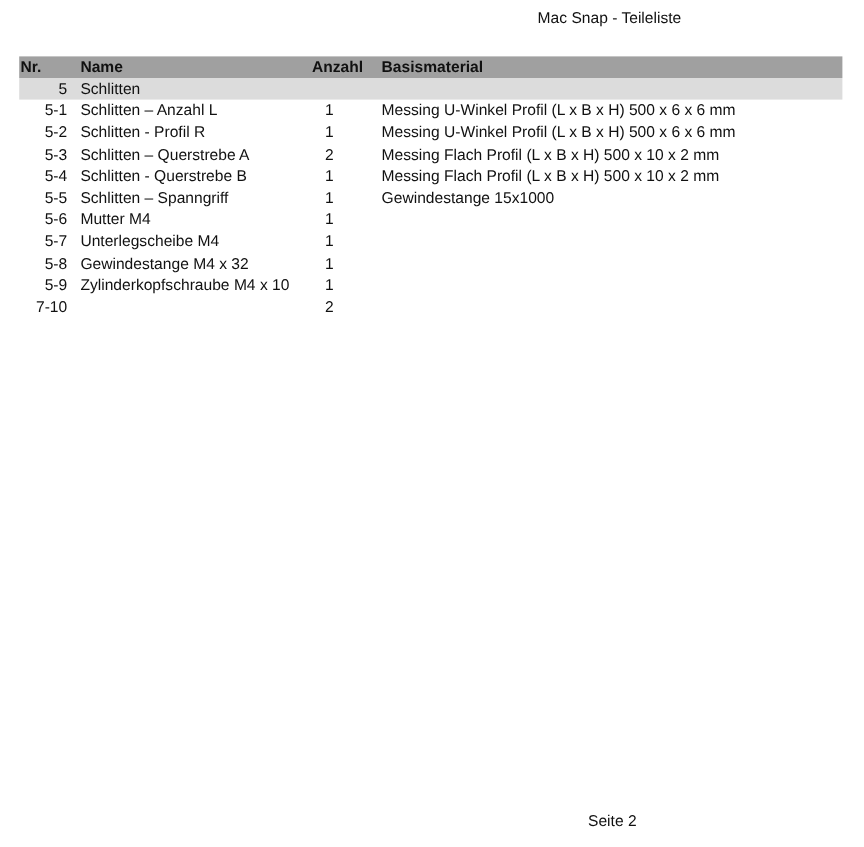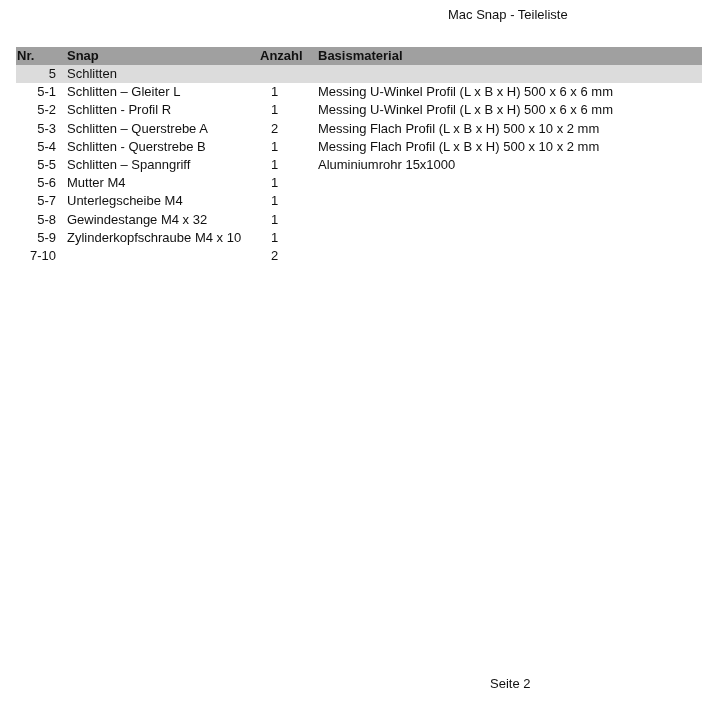--- a/index.html
+++ b/index.html
@@ -23,32 +23,32 @@
 </head>
 <body>
 
 <div class="title">
   <span>Mac Snap - Teileliste</span>
 </div>
 
 <div class="table">
   <div class="row hdr">
     <span class="c nr">Nr.</span>
-    <span class="c name">Snap</span>
+    <span class="c name">Name</span>
     <span class="c qty">Anzahl</span>
     <span class="c mat">Basismaterial</span>
   </div>
   <div class="row grp">
     <span class="c nr">5</span>
     <span class="c name">Schlitten</span>
   </div>
   <div id="rows">
       <div class="row">
         <span class="c nr">5-1</span>
-        <span class="c name">Schlitten – Gleiter L</span>
+        <span class="c name">Schlitten – Anzahl L</span>
         <span class="c qty">1</span>
         <span class="c mat">Messing U-Winkel Profil (L x B x H) 500 x 6 x 6 mm</span>
       </div>
       <div class="row">
         <span class="c nr">5-2</span>
         <span class="c name">Schlitten - Profil R</span>
         <span class="c qty">1</span>
         <span class="c mat">Messing U-Winkel Profil (L x B x H) 500 x 6 x 6 mm</span>
       </div>
       <div class="row">
@@ -60,21 +60,21 @@
       <div class="row">
         <span class="c nr">5-4</span>
         <span class="c name">Schlitten - Querstrebe B</span>
         <span class="c qty">1</span>
         <span class="c mat">Messing Flach Profil (L x B x H) 500 x 10 x 2 mm</span>
       </div>
       <div class="row">
         <span class="c nr">5-5</span>
         <span class="c name">Schlitten – Spanngriff</span>
         <span class="c qty">1</span>
-        <span class="c mat">Aluminiumrohr 15x1000</span>
+        <span class="c mat">Gewindestange 15x1000</span>
       </div>
       <div class="row">
         <span class="c nr">5-6</span>
         <span class="c name">Mutter M4</span>
         <span class="c qty">1</span>
         <span class="c mat"></span>
       </div>
       <div class="row">
         <span class="c nr">5-7</span>
         <span class="c name">Unterlegscheibe M4</span>

